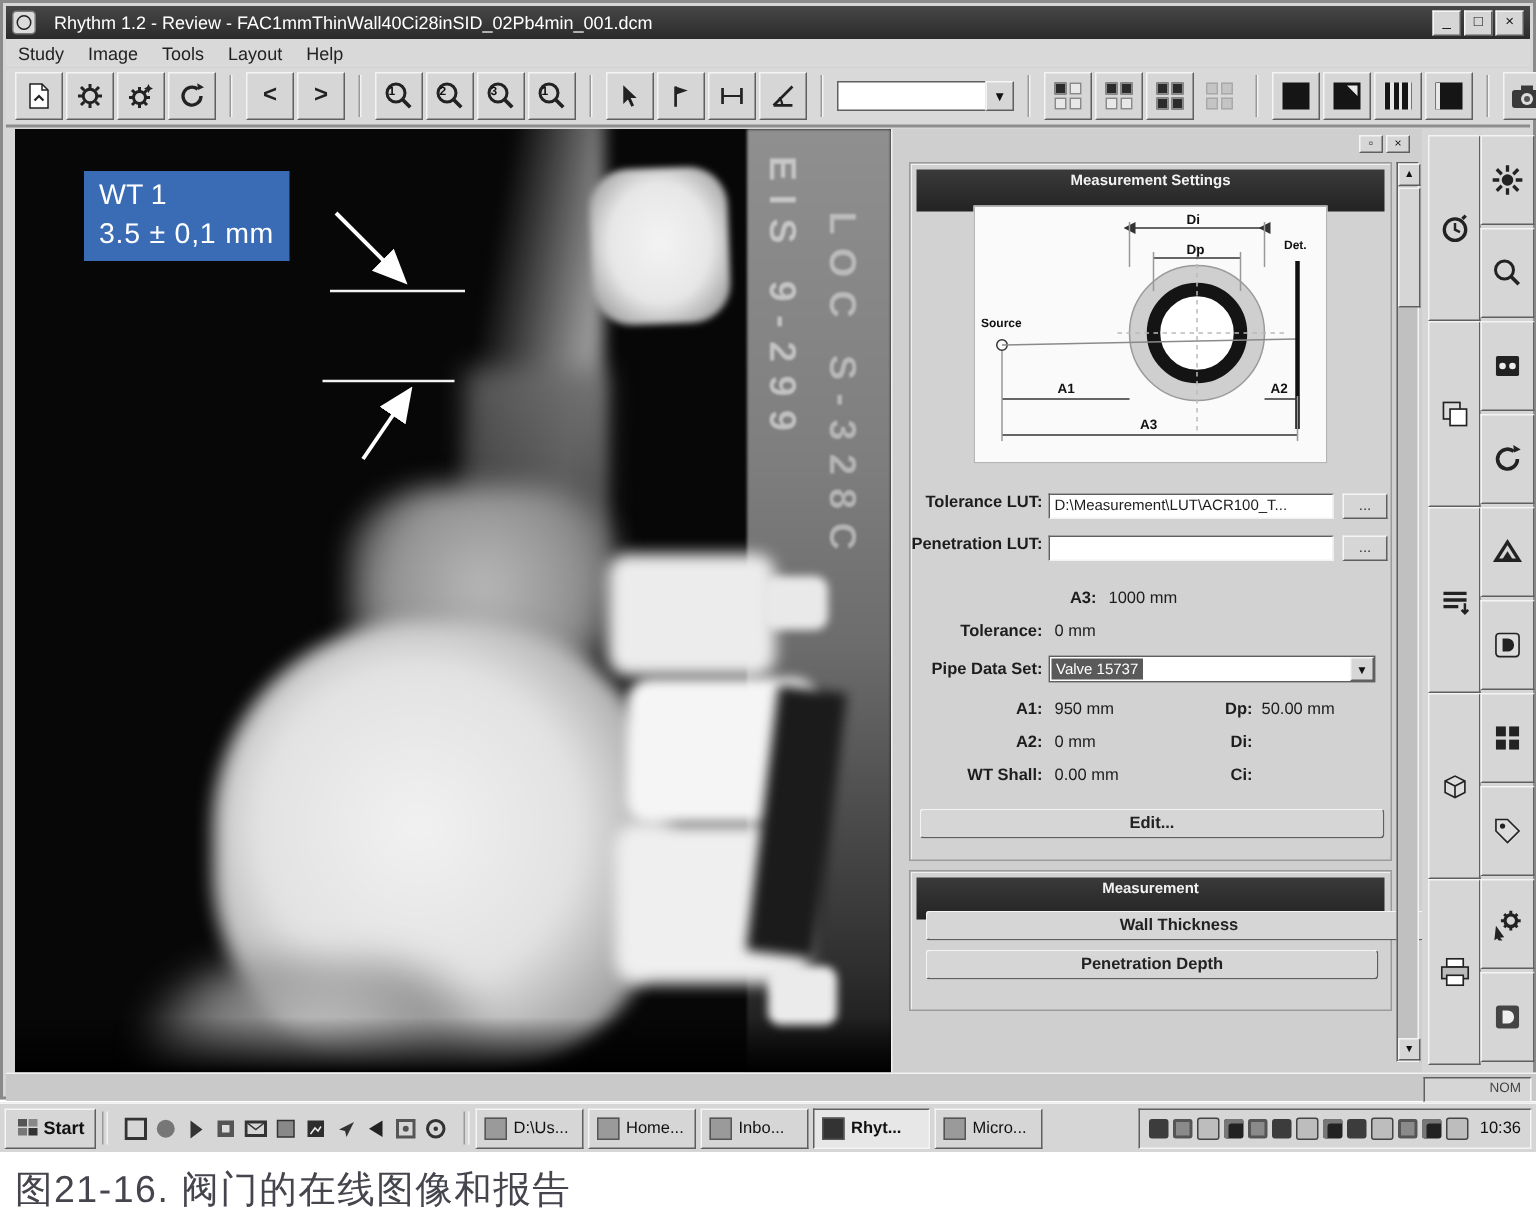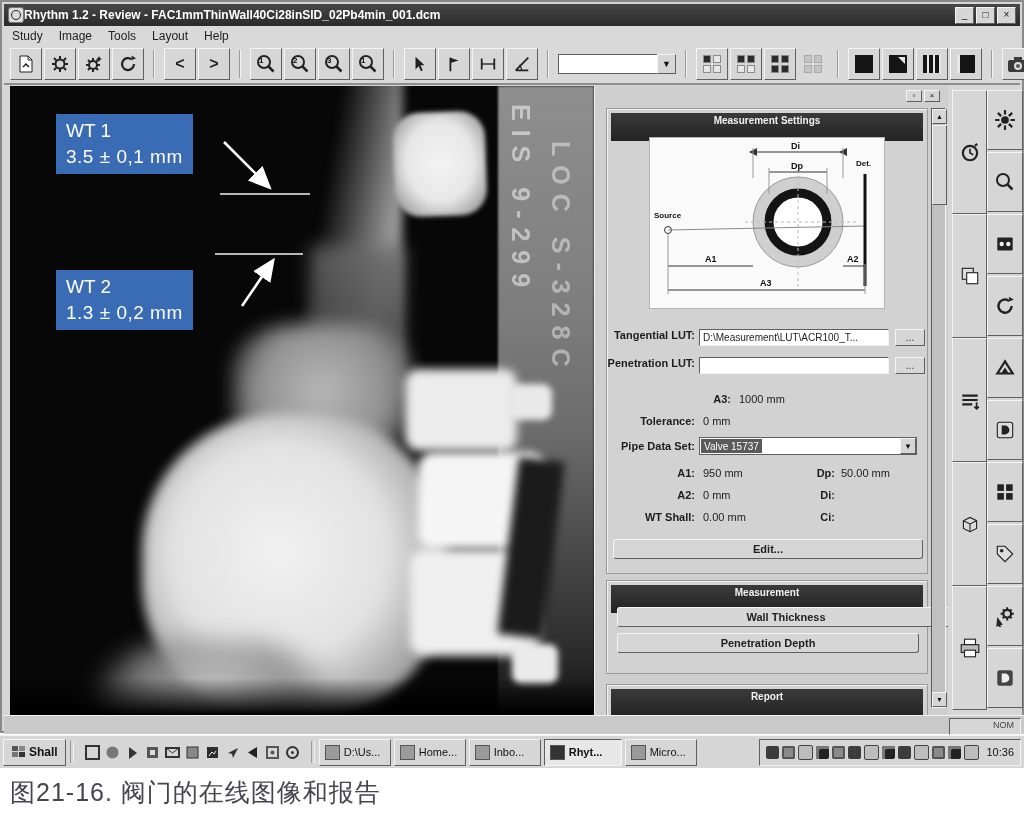--- a/index.html
+++ b/index.html
@@ -8,21 +8,21 @@
   .abs{position:absolute;}
   .raised{background:#d6d6d6;border-top:1px solid #f4f4f4;border-left:1px solid #f4f4f4;
           border-right:1px solid #5f5f5f;border-bottom:1px solid #5f5f5f;}
   .sunken{background:#d6d6d6;border-top:1px solid #5f5f5f;border-left:1px solid #5f5f5f;
           border-right:1px solid #f4f4f4;border-bottom:1px solid #f4f4f4;}
   
   .app-window{left:0;top:0;width:1024px;height:733px;background:#d6d6d6;
               border:2px solid #8a8a8a;box-sizing:border-box;}
   .titlebar{left:2px;top:2px;right:2px;height:22px;background:linear-gradient(180deg,#474747,#2b2b2b);
             display:flex;align-items:center;padding:0 4px;color:#fff;}
-  .title-text{font-size:12px;font-weight:bold;margin-left:0;white-space:nowrap;overflow:hidden;}
+  .title-text{font-size:12px;font-weight:normal;margin-left:12px;white-space:nowrap;overflow:hidden;}
   .app-logo{width:14px;height:14px;background:#dcdcdc;border:1px solid #777;border-radius:3px;
             display:flex;align-items:center;justify-content:center;}
   .app-logo i{display:block;width:8px;height:8px;border:1.5px solid #222;border-radius:50%;}
   .win-btns{margin-left:auto;display:flex;gap:2px;}
   .win-btn{width:17px;height:15px;font-size:10px;line-height:13px;text-align:center;color:#111;cursor:default;}
   
   .menubar{left:2px;top:24px;right:2px;height:19px;background:#d9d9d9;display:flex;align-items:center;
            font-size:12px;color:#222;border-bottom:1px solid #bdbdbd;}
   .menu-item{padding:2px 8px;}
   
@@ -346,24 +346,20 @@
         <line x1="210" y1="108" x2="300" y2="108" stroke="#f2f2f2" stroke-width="1.6"></line>
         <line x1="205" y1="168" x2="293" y2="168" stroke="#f2f2f2" stroke-width="1.6"></line>
         <line x1="214" y1="56" x2="258" y2="100" stroke="#fff" stroke-width="2.6" marker-end="url(#ah)"></line>
         <line x1="232" y1="220" x2="262" y2="176" stroke="#fff" stroke-width="2.6" marker-end="url(#ah)"></line>
       </svg>
 
       <div class="annot" style="left:46px;top:28px;">
         <div>WT 1</div>
         <div class="v">3.5 ± 0,1 mm</div>
       </div>
-      <div class="annot" style="left:46px;top:184px;">
-        <div>WT 2</div>
-        <div class="v">1.3 ± 0,2 mm</div>
-      </div>
     </div>
 
     <div class="abs rdivider"></div>
 
     <div class="abs panel">
       <span class="dockbtn raised" style="right:26px;">▫</span>
       <span class="dockbtn raised" style="right:8px;">×</span>
 
       <div class="groupbox" style="left:4px;top:22px;width:322px;height:466px;">
         <div class="sec-header" style="top:4px;">Measurement Settings</div>
@@ -398,21 +394,21 @@
             <text x="141" y="31" font-size="9" font-weight="bold" fill="#111">Dp</text>
             <text x="4" y="80" font-size="8" font-weight="bold" fill="#111">Source</text>
             <text x="55" y="124" font-size="9" font-weight="bold" fill="#111">A1</text>
             <text x="197" y="124" font-size="9" font-weight="bold" fill="#111">A2</text>
             <text x="110" y="148" font-size="9" font-weight="bold" fill="#111">A3</text>
             <text x="206" y="28" font-size="8" font-weight="bold" fill="#111">Det.</text>
           </svg>
         </div>
 
         <div class="frow" style="left:0;top:220px;width:322px;">
-          <span class="flabel" style="left:0;width:88px;">Tangential LUT:</span>
+          <span class="flabel" style="left:0;width:88px;">Tolerance LUT:</span>
           <span class="finput" style="left:92px;width:190px;">D:\Measurement\LUT\ACR100_T...</span>
           <span class="browse raised" style="left:288px;">...</span>
         </div>
         <div class="frow" style="left:0;top:248px;width:322px;">
           <span class="flabel" style="left:0;width:88px;">Penetration LUT:</span>
           <span class="finput" style="left:92px;width:190px;"></span>
           <span class="browse raised" style="left:288px;">...</span>
         </div>
 
         <div class="frow" style="left:0;top:284px;width:322px;margin-left:36px;">
@@ -452,23 +448,20 @@
 
         <div class="panel-btn raised" style="left:6px;top:430px;width:310px;height:20px;">Edit...</div>
       </div>
 
       <div class="groupbox" style="left:4px;top:494px;width:322px;height:94px;">
         <div class="sec-header" style="top:4px;">Measurement</div>
         <div class="panel-btn raised" style="left:10px;top:26px;width:338px;height:20px;">Wall Thickness</div>
         <div class="panel-btn raised" style="left:10px;top:52px;width:302px;height:20px;">Penetration Depth</div>
       </div>
 
-      <div class="groupbox" style="left:4px;top:598px;width:322px;height:40px;">
-        <div class="sec-header" style="top:4px;">Report</div>
-      </div>
 
       <div class="scroll sunken" style="left:329px;top:22px;width:15px;height:600px;">
         <span class="btn raised" style="top:0;">▲</span>
         <span class="thumb raised" style="top:16px;height:80px;"></span>
         <span class="btn raised" style="bottom:0;">▼</span>
       </div>
     </div>
 
     <div class="tool-col">
       <span class="abs tool-btn raised" style="left:950px;top:88px;width:33px;height:122px;">
@@ -578,21 +571,21 @@
   </div>
 
   <div class="abs taskbar">
     <span class="start-btn raised">
       <svg width="15" height="14" viewBox="0 0 15 14">
           <rect x="1" y="1" width="6" height="5" fill="#555"></rect>
           <rect x="8" y="1" width="6" height="5" fill="#888"></rect>
           <rect x="1" y="7" width="6" height="5" fill="#777"></rect>
           <rect x="8" y="7" width="6" height="5" fill="#333"></rect>
         </svg>
-      <span>Shall</span>
+      <span>Start</span>
     </span>
     <span class="vsep"></span>
     <span class="ql">
       <span class="qli">
           <svg width="15" height="15">
             <rect x="1" y="1" width="13" height="13" fill="none" stroke="#333" stroke-width="2"></rect>
           </svg>
         </span>
       <span class="qli">
           <svg width="15" height="15">

